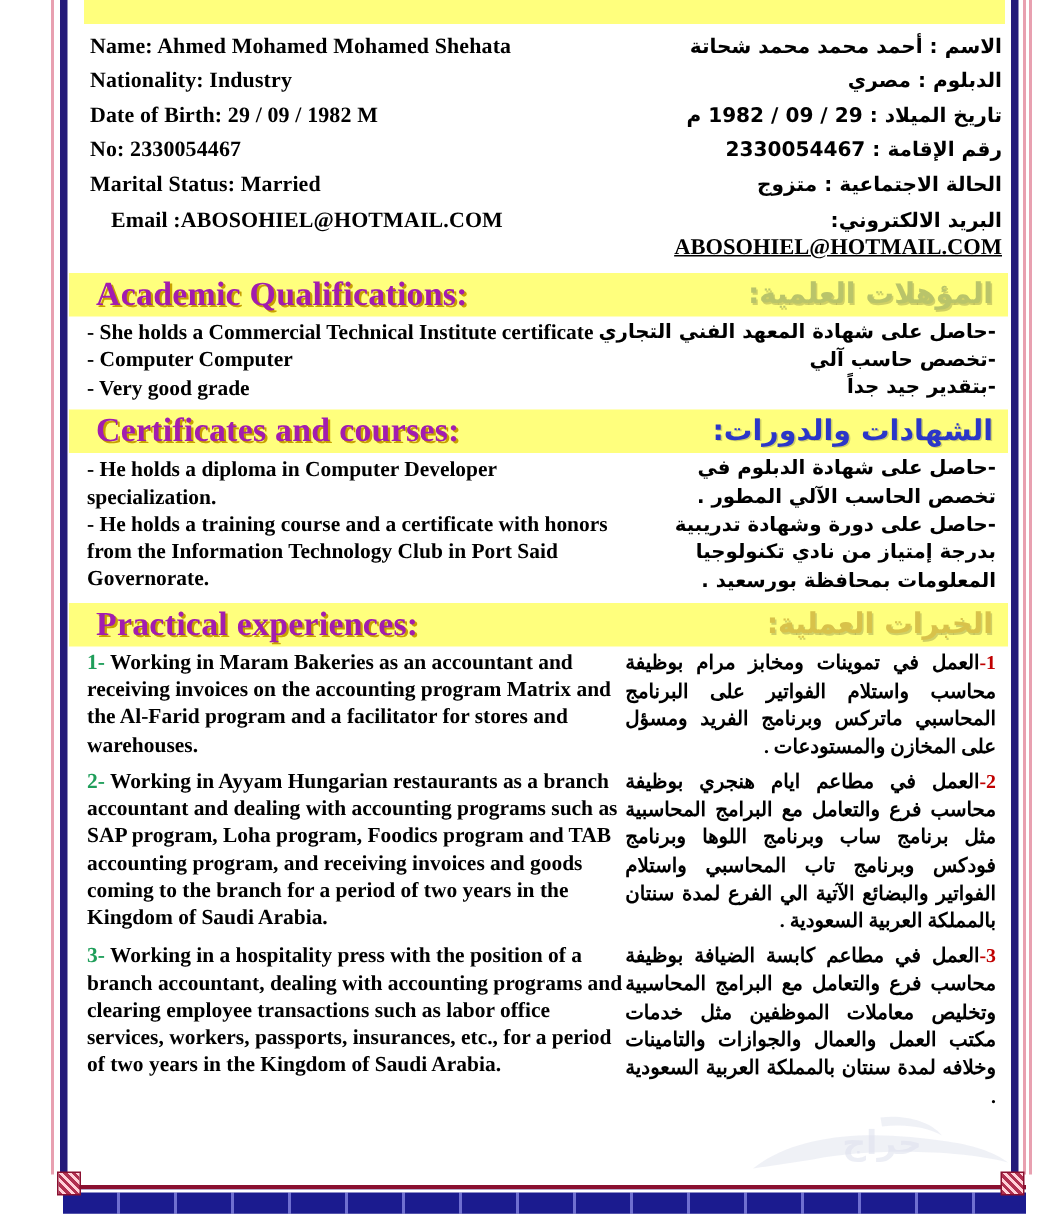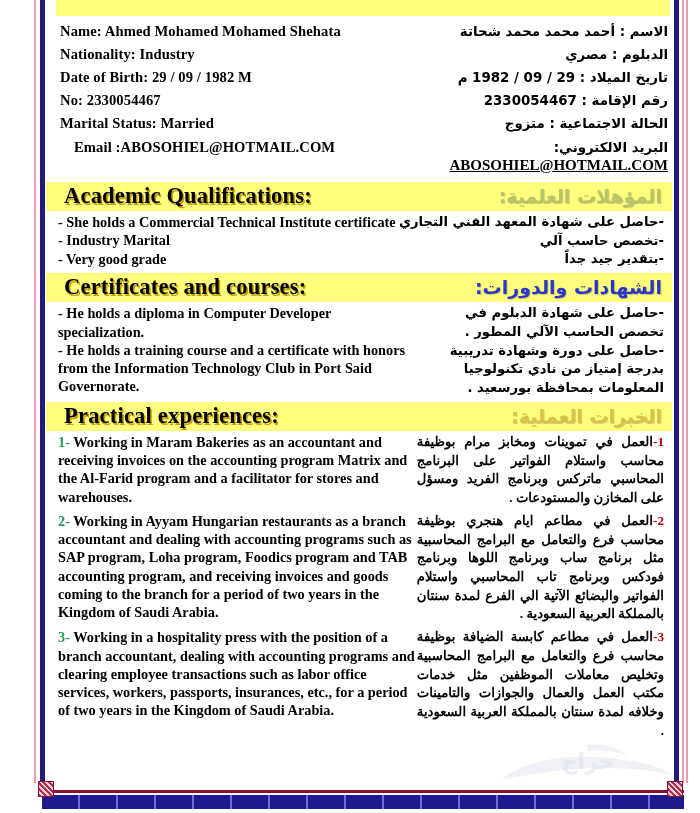--- a/index.html
+++ b/index.html
@@ -148,21 +148,21 @@
     background: #ffff7d;
     display: flex;
     align-items: center;
     justify-content: space-between;
     padding: 1px 10px 2px 18px;
     margin-top: 2px;
   }
   .sec-en {
     font-size: 22.5px;
     font-weight: bold;
-    color: #000000;
+    color: #a21caf;
     font-family: "Liberation Serif", "DejaVu Serif", serif;
     text-shadow: 1.5px 1.5px 0 #c8a000;
     letter-spacing: 0.2px;
   }
   .sec-ar {
     font-size: 19px;
     font-weight: bold;
     direction: rtl;
     font-family: "DejaVu Sans", "Liberation Sans", sans-serif;
     text-shadow: 1px 1px 0 rgba(120,120,60,.35);
@@ -271,21 +271,21 @@
     </div>
 
     <div class="section-bar">
       <span class="sec-en">Academic Qualifications:</span>
       <span class="sec-ar olive">المؤهلات العلمية:</span>
     </div>
 
     <div class="body-row">
       <div class="col-en">
         <div class="qual-en-line">- She holds a Commercial Technical Institute certificate</div>
-        <div class="qual-en-line">- Industry Marital</div>
+        <div class="qual-en-line">- Computer Computer</div>
         <div class="qual-en-line">- Very good grade</div>
       </div>
       <div class="col-ar">
         <div class="bullet-line">-حاصل على شهادة المعهد الفني التجاري</div>
         <div class="bullet-line">-تخصص حاسب آلي</div>
         <div class="bullet-line">-بتقدير جيد جداً</div>
       </div>
     </div>
 
     <div class="section-bar">

